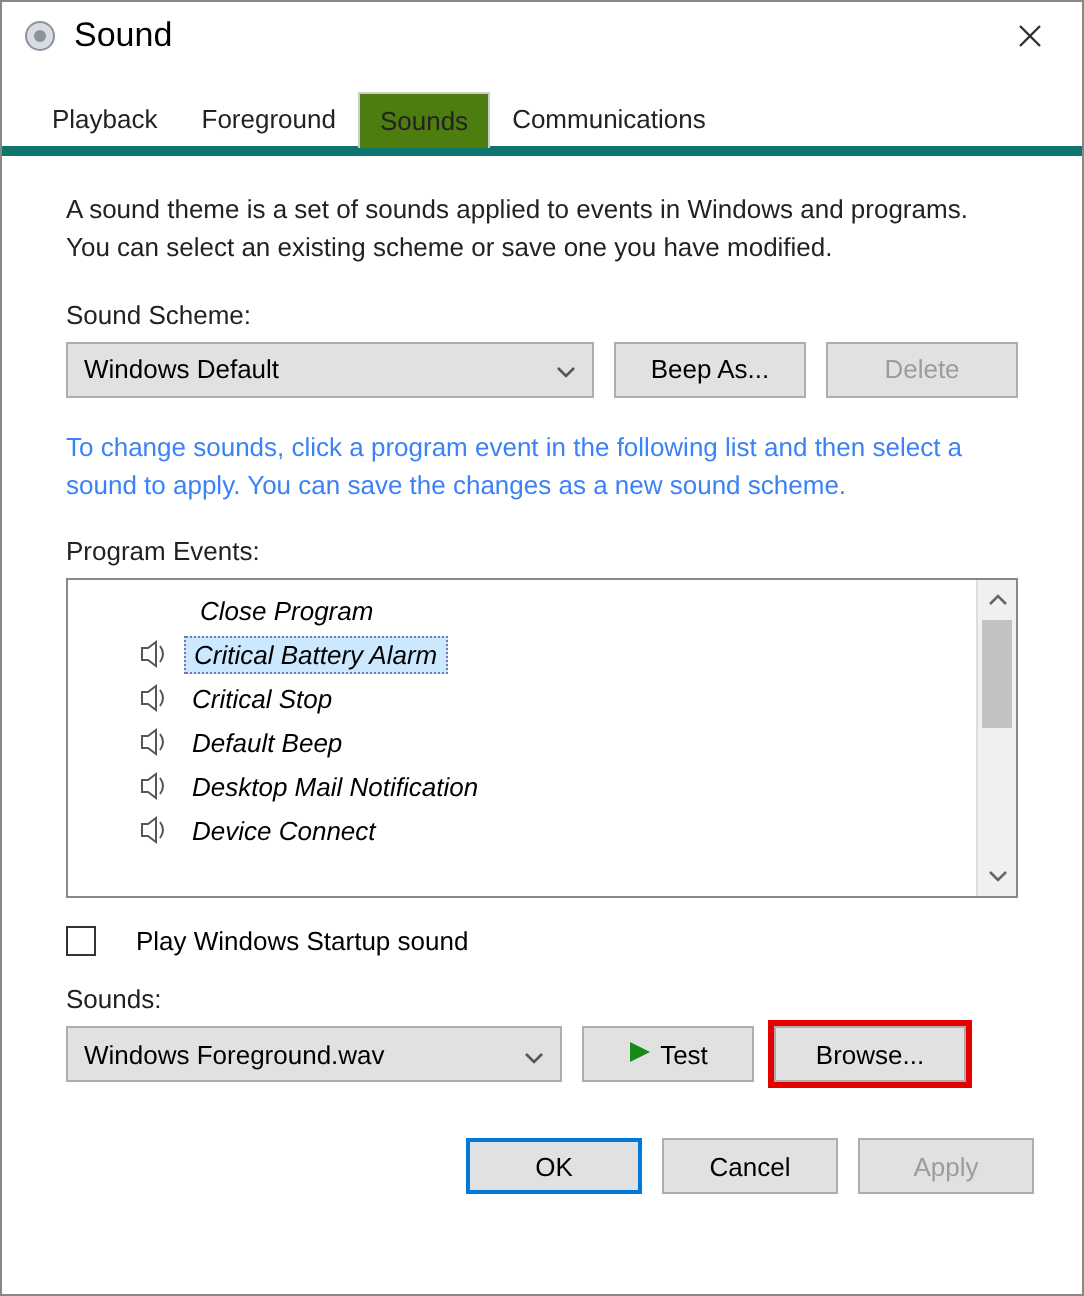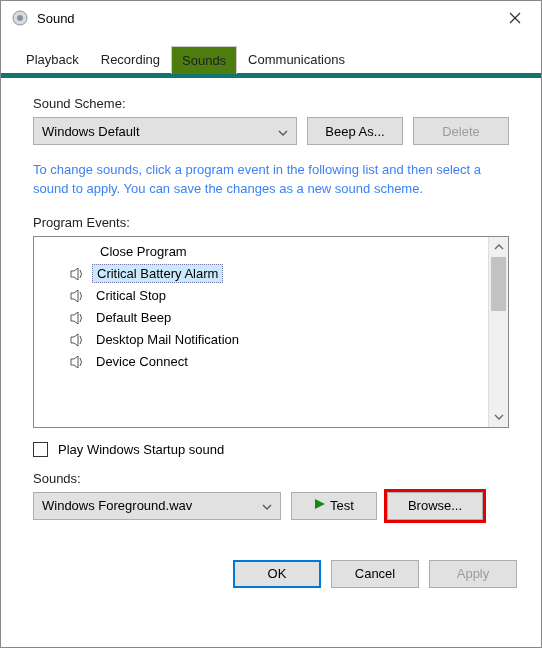--- a/index.html
+++ b/index.html
@@ -1,48 +1,48 @@
 <!DOCTYPE html>
 <html><head>
 <meta charset="utf-8">
 <style>
   * { box-sizing: border-box; font-family: "Segoe UI", Tahoma, sans-serif; font-size: 13px; }
   body { margin: 0; background: #fff; }
   .window { width: 542px; height: 648px; border: 1px solid #888; background: #fff; }
   .titlebar { display: flex; align-items: center; height: 34px; padding: 0 6px 0 10px; }
   .titlebar .icon { width: 18px; height: 18px; margin-right: 8px; }
-  .titlebar .title { flex: 1; font-size: 13px; }
+  .titlebar .title { flex: 1; font-size: 17px; }
   .titlebar .close { width: 40px; height: 28px; display: flex; align-items: center; justify-content: center; }
   .tabstrip { display: flex; align-items: flex-end; padding: 10px 14px 0 14px; border-bottom: 5px solid #0f766e; }
   .tab { padding: 6px 10px; border: 1px solid transparent; border-bottom: none; color: #222; cursor: default; }
   .tab.active { border-color: #ccc; background: #4d7c0f; position: relative; top: 1px; }
   .content { padding: 18px 32px 12px 32px; }
   .desc { line-height: 1.45; color: #222; margin-bottom: 16px; }
   .label { margin-bottom: 6px; color: #222; }
   .row { display: flex; align-items: center; gap: 10px; margin-bottom: 16px; }
   .combo { display: flex; align-items: center; justify-content: space-between; padding: 4px 8px; border: 1px solid #adadad; background: #e1e1e1; height: 28px; }
   .combo .chev { margin-left: 8px; }
   .btn { height: 28px; padding: 0 8px; border: 1px solid #adadad; background: #e1e1e1; display: inline-flex; align-items: center; justify-content: center; min-width: 88px; }
   .btn.disabled { color: #9c9c9c; }
   .btn.primary { border: 2px solid #0078d7; background: #e1e1e1; }
   .desc2 { line-height: 1.45; color: #3b82f6; margin-bottom: 16px; }
-  .listbox { border: 1px solid #888; height: 192px; display: flex; margin-bottom: 14px; }
+  .listbox { border: 1px solid #888; height: 160px; display: flex; margin-bottom: 14px; font-style: italic; }
   .listbox .items { flex: 1; overflow: hidden; padding: 4px 0 0 0; }
   .listbox .item { display: flex; align-items: center; height: 22px; padding-left: 36px; gap: 6px; }
   .listbox .item.noicon { padding-left: 62px; }
   .listbox .item .spk { width: 16px; height: 14px; }
   .listbox .item .txt { padding: 1px 4px; }
   .listbox .item.selected .txt { background: #cce8ff; border: 1px dotted #77a; }
   .listbox .scrollbar { width: 20px; background: #f0f0f0; border-left: 1px solid #ddd; display: flex; flex-direction: column; align-items: center; }
   .scrollbar .arrow { height: 20px; width: 100%; display: flex; align-items: center; justify-content: center; color: #666; }
   .scrollbar .track { flex: 1; width: 100%; position: relative; }
   .scrollbar .thumb { position: absolute; top: 0; left: 2px; right: 2px; height: 54px; background: #c2c2c2; }
-  .checkbox-row { display: flex; align-items: center; gap: 10px; margin-bottom: 14px; }
+  .checkbox-row { display: flex; align-items: center; gap: 20px; margin-bottom: 14px; }
   .checkbox { width: 15px; height: 15px; border: 1px solid #333; background: #fff; }
-  .soundsrow { display: flex; align-items: center; gap: 10px; margin-bottom: 14px; }
+  .soundsrow { display: flex; align-items: center; gap: 10px; margin-bottom: 2px; }
   .play { color: #178a17; margin-right: 4px; }
   .highlight { outline: 3px solid #e60000; outline-offset: 0; }
   .dlg-buttons { display: flex; justify-content: flex-end; gap: 10px; padding: 14px 24px 16px; }
 </style>
 </head>
 <body>
 
 <div class="window">
 
   <div class="titlebar">
@@ -56,27 +56,28 @@
     <div class="close">
       <svg width="12" height="12" viewBox="0 0 12 12">
           <line x1="1" y1="1" x2="11" y2="11" stroke="#333" stroke-width="1.2"></line>
           <line x1="11" y1="1" x2="1" y2="11" stroke="#333" stroke-width="1.2"></line>
         </svg>
     </div>
   </div>
 
   <div class="tabstrip">
     <div class="tab">Playback</div>
-    <div class="tab">Recording</div>
+    <div class="tab">Foreground</div>
     <div class="tab active">Sounds</div>
     <div class="tab">Communications</div>
   </div>
 
   <div class="content">
 
+    <div class="desc">A sound theme is a set of sounds applied to events in Windows and programs.  You can select an existing scheme or save one you have modified.</div>
 
     <div class="label">Sound Scheme:</div>
     <div class="row">
       <div class="combo" style="width:276px">
         <span>Windows Default</span>
         <span class="chev"><svg width="10" height="6" viewBox="0 0 10 6">
               <polyline points="1,1 5,5 9,1" fill="none" stroke="#555" stroke-width="1.3"></polyline>
             </svg></span>
       </div>
       <div class="btn" style="min-width:96px">

